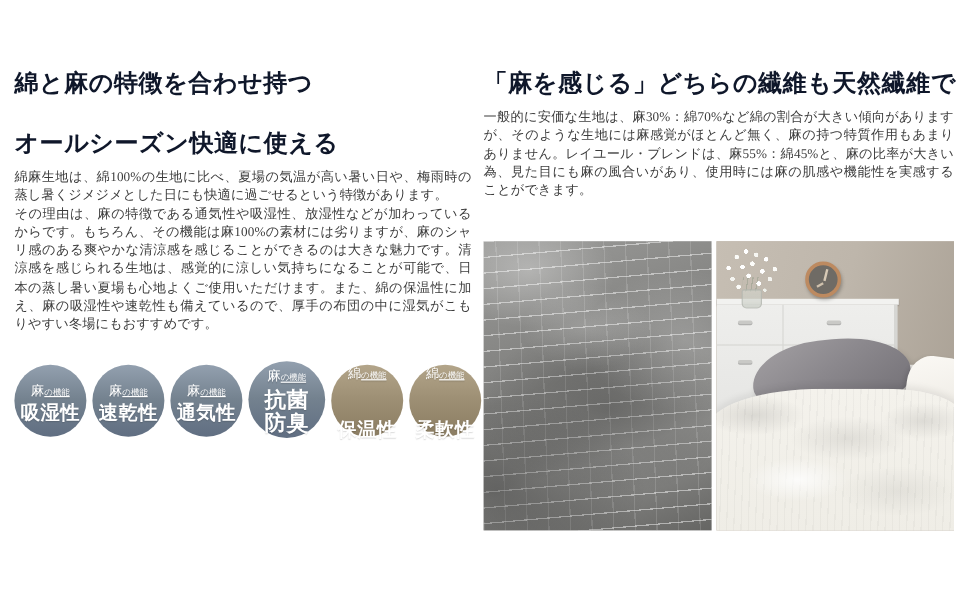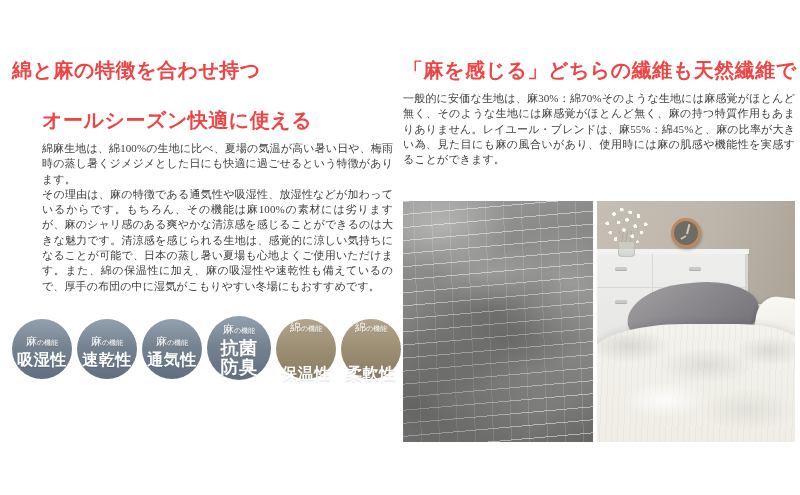--- a/index.html
+++ b/index.html
@@ -8,42 +8,42 @@
     font-family:"Liberation Serif","DejaVu Serif",serif;
     -webkit-font-smoothing:antialiased;
   }
   .page{position:relative;width:800px;height:495px;background:#ffffff;}
 
   
   .col-left{position:absolute;left:12px;top:56px;width:381px;}
   .col-right{position:absolute;left:403px;top:56px;width:392px;}
 
   .section-title{
-    margin:0;font-size:20px;font-weight:600;color:#ef4444;
+    margin:0;font-size:20px;font-weight:600;color:#0f172a;
     letter-spacing:0.5px;line-height:1.45;white-space:nowrap;
   }
   .body-text{
     margin:6px 0 0 0;font-size:11px;line-height:15.3px;color:#3c3c3c;
     text-align:justify;white-space:pre-line;letter-spacing:0.1px;
   }
-  .section + .section{margin-top:22px;margin-left:30px;}
+  .section + .section{margin-top:22px;}
   .col-left .section2{margin-top:21px;}
 
   
   .badges{display:flex;gap:5px;margin-top:24px;align-items:center;}
   .badge{
     width:60px;height:60px;border-radius:50%;flex:0 0 auto;
     display:flex;flex-direction:column;align-items:center;justify-content:center;
     color:#ffffff;text-shadow:0 1px 1px rgba(0,0,0,0.15);
   }
   .badge.linen{background:linear-gradient(180deg,#93a0af 0%,#74828f 48%,#606e82 100%);}
   .badge.cotton{background:linear-gradient(180deg,#b3a58a 0%,#9d8f74 48%,#8a7c62 100%);gap:28px;}
   .badge .cat{line-height:1;margin-top:2px;}
   .badge .cat-main{font-size:11px;}
-  .badge .cat-sub{font-size:7px;}
+  .badge .cat-sub{font-size:7px;text-decoration:underline;}
   .badge .label{
     font-size:16px;line-height:1.08;margin-top:3px;letter-spacing:0.5px;
     white-space:pre-line;text-align:center;font-weight:600;
   }
   .badge.badge-lg{width:64px;height:64px;margin-top:-2px;}
   .badge.badge-lg .label{font-size:18px;}
 
   
   .photos{position:absolute;left:403px;top:201px;width:392px;height:241px;display:flex;gap:4px;}
   .photo{position:relative;overflow:hidden;height:241px;}
@@ -194,21 +194,21 @@
         <span class="cat"><span class="cat-main">綿</span><span class="cat-sub">の機能</span></span>
         <span class="label">柔軟性</span>
       </div>
     </div>
 
   </div>
 
   <div class="col-right">
     <div class="section">
       <h2 class="section-title">「麻を感じる」どちらの繊維も天然繊維で</h2>
-      <p class="body-text">一般的に安価な生地は、麻30%：綿70%そのような生地には麻感覚がほとんど無く、そのような生地には麻感覚がほとんど無く、麻の持つ特質作用もあまりありません。レイユール・ブレンドは、麻55%：綿45%と、麻の比率が大きい為、見た目にも麻の風合いがあり、使用時には麻の肌感や機能性を実感することができます。</p>
+      <p class="body-text">一般的に安価な生地は、麻30%：綿70%など綿の割合が大きい傾向がありますが、そのような生地には麻感覚がほとんど無く、麻の持つ特質作用もあまりありません。レイユール・ブレンドは、麻55%：綿45%と、麻の比率が大きい為、見た目にも麻の風合いがあり、使用時には麻の肌感や機能性を実感することができます。</p>
     </div>
   </div>
 
   <div class="photos">
 
     <div class="photo fabric"></div>
 
     <div class="photo bedroom">
       <div class="bp wall"></div>
       <div class="bp dresser-top"></div>

